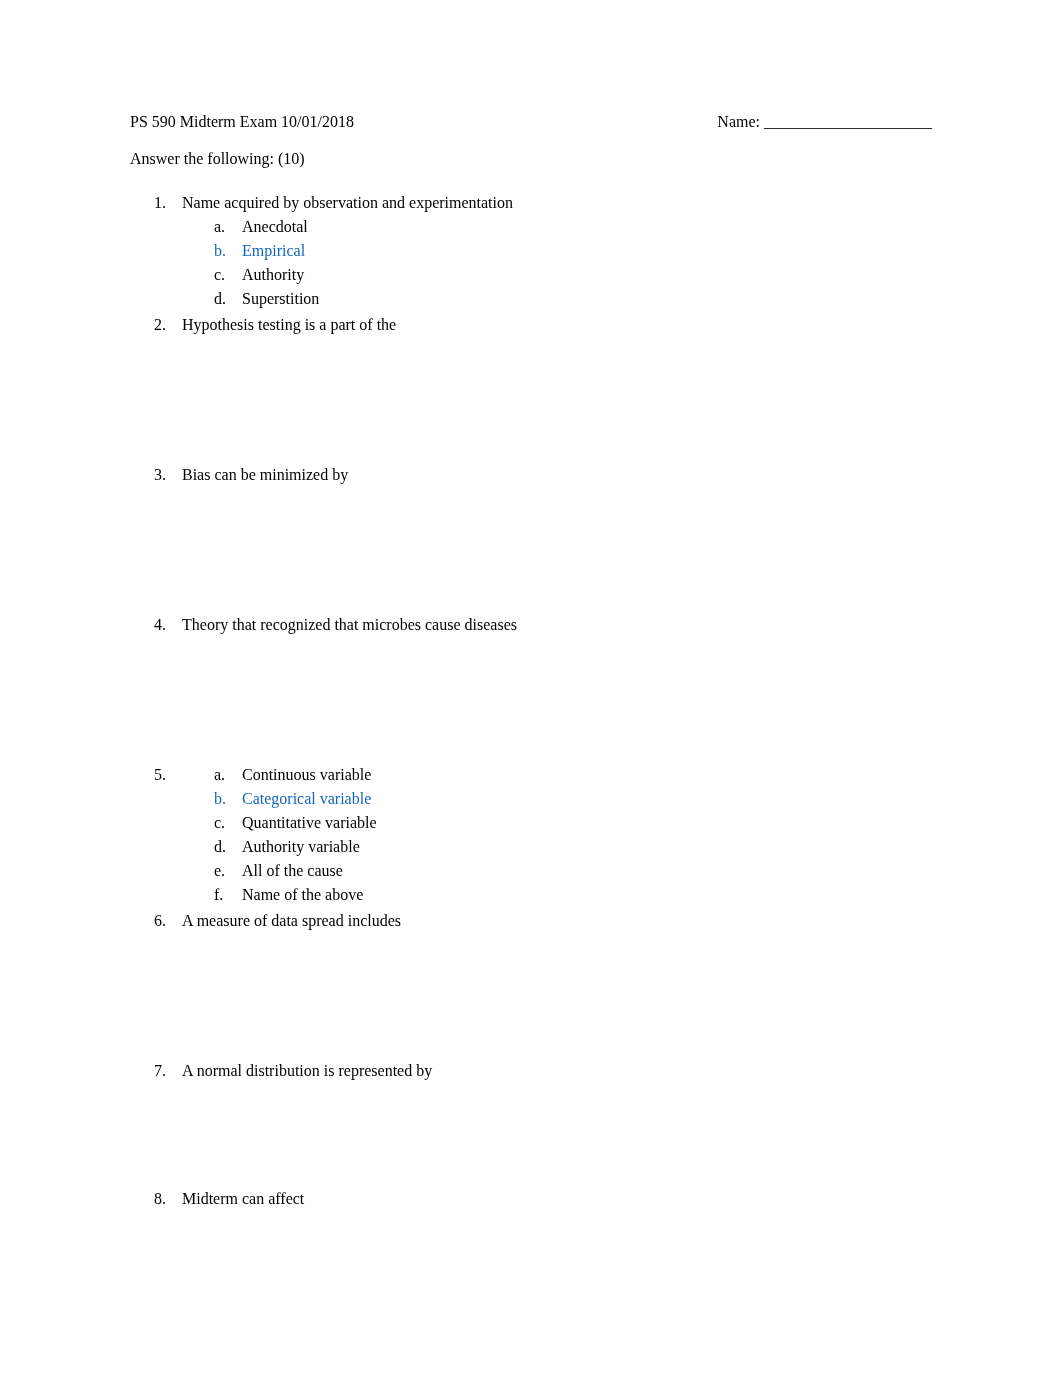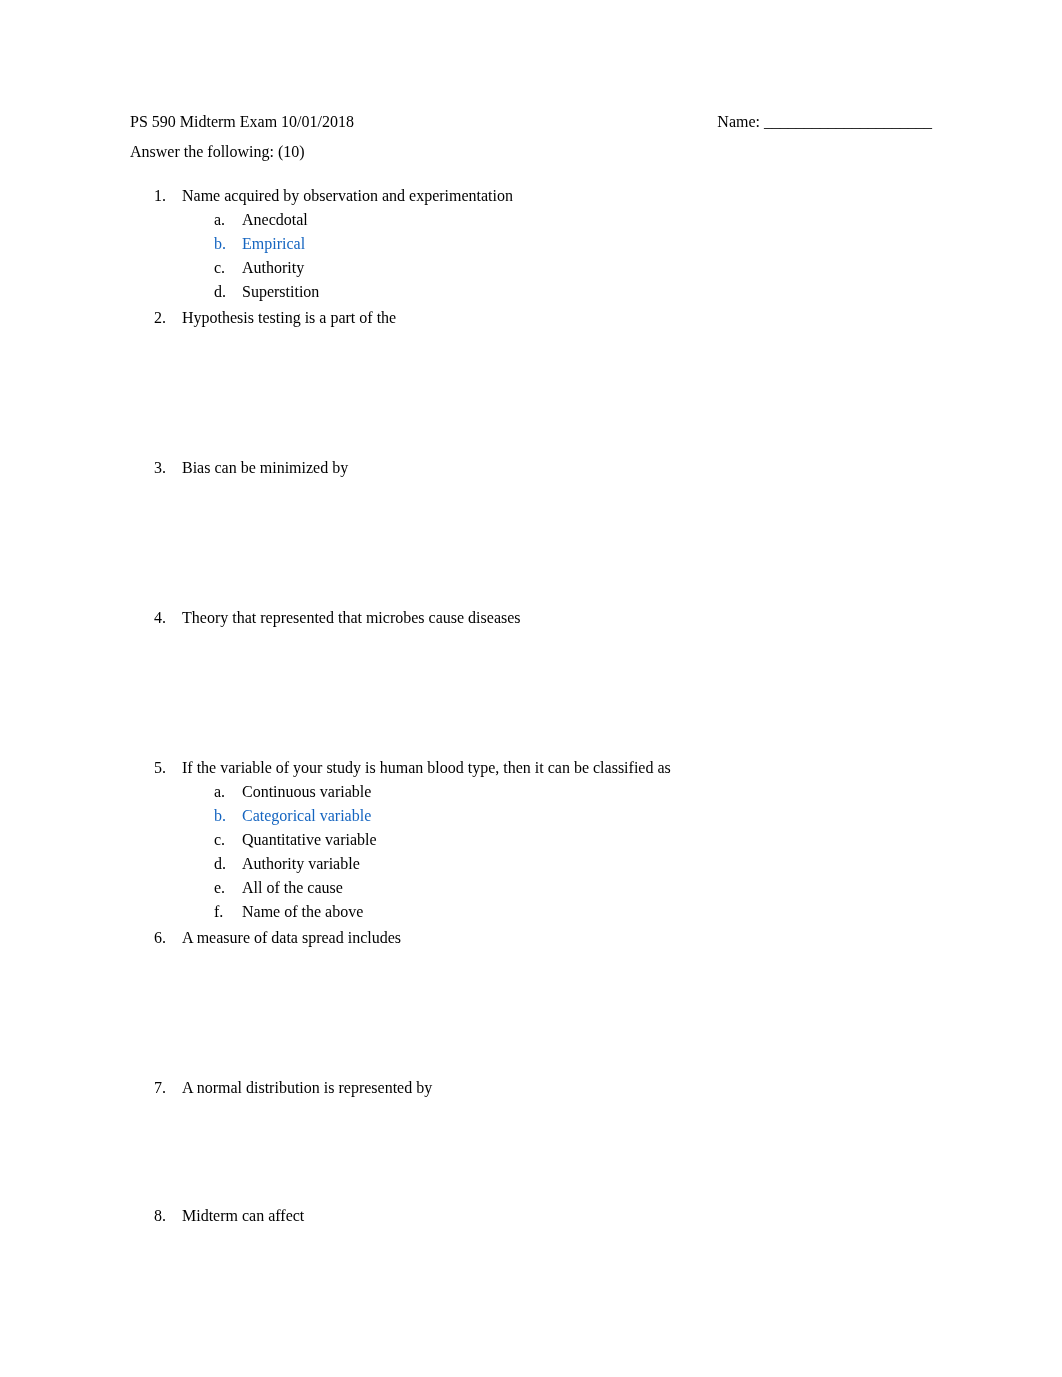--- a/index.html
+++ b/index.html
@@ -13,21 +13,21 @@
       font-size: 16px;
       color: #000000;
       width: 1062px;
       height: 1377px;
       padding: 110px 130px 50px 130px;
       line-height: 1.5;
     }
     .header-row {
       display: flex;
       justify-content: space-between;
-      margin-bottom: 6px;
+      margin-bottom: 13px;
     }
     .header-left {
       white-space: pre;
     }
     .header-right {
       white-space: pre;
     }
     .instruction {
       margin-bottom: 20px;
     }
@@ -119,29 +119,28 @@
   <li>
     <span class="q-num">3.</span>
     <span>Bias can be minimized by</span>
   </li>
   <li style="list-style:none;">
       <div class="gap-large"></div>
     </li>
 
   <li>
     <span class="q-num">4.</span>
-    <span>Theory that represented that microbes cause diseases</span>
+    <span>Theory that recognized that microbes cause diseases</span>
   </li>
   <li style="list-style:none;">
       <div class="gap-large"></div>
     </li>
 
   <li>
     <span class="q-num">5.</span>
-    <span>If the variable of your study is human blood type, then it can be classified as</span>
     <ol class="sub-list">
       <li>
         <span class="opt-label">a.</span>
         <span>Continuous variable</span>
       </li>
       <li class="highlighted">
         <span class="opt-label">b.</span>
         <span>Categorical variable</span>
       </li>
       <li>

